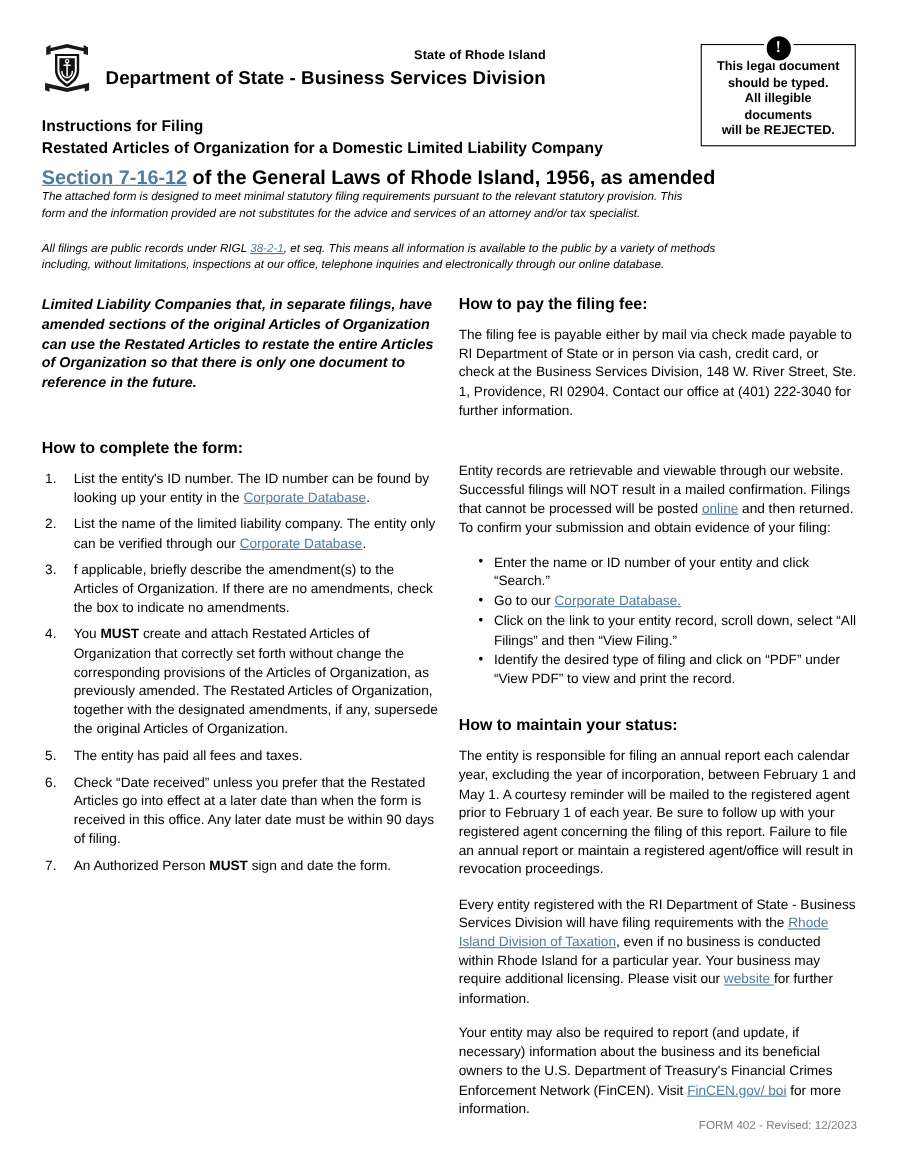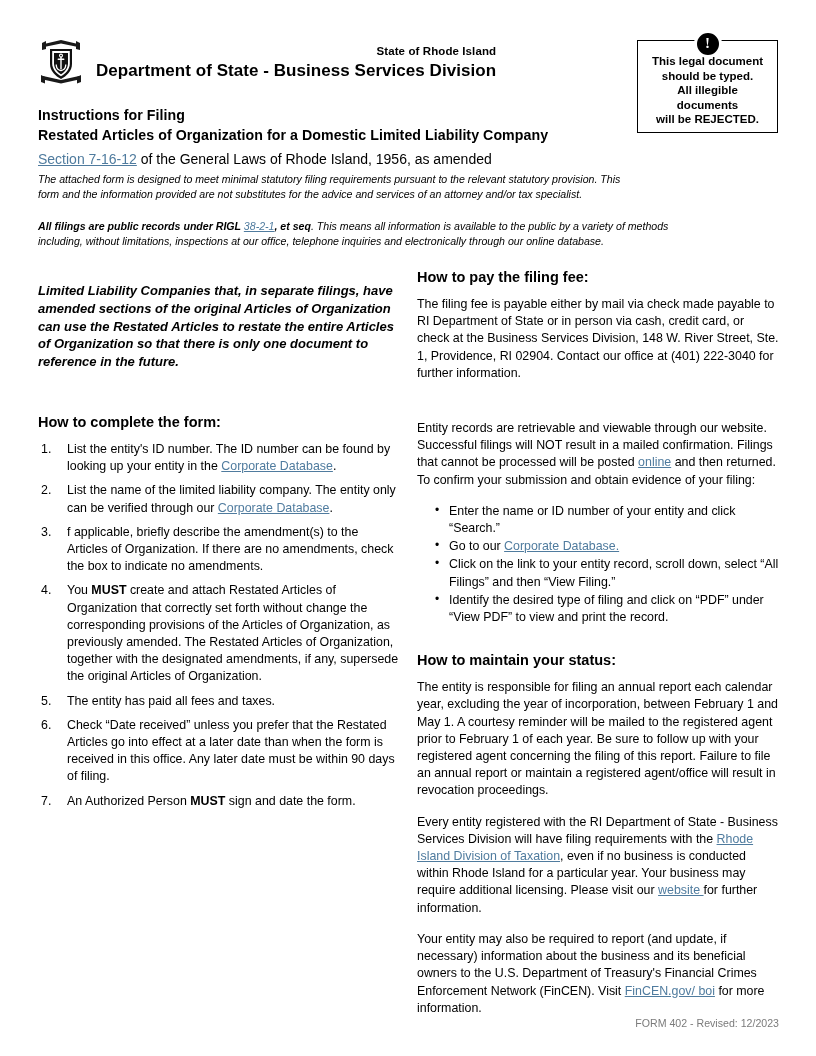--- a/index.html
+++ b/index.html
@@ -98,48 +98,48 @@
     font-weight: bold;
     line-height: 19.5px;
     letter-spacing: 0.05px;
   }
 
   
   .statute {
     position: absolute;
     left: 38px;
     top: 151px;
-    font-size: 14px;
-    font-weight: normal;
+    font-size: 18px;
+    font-weight: bold;
   }
   .legal-note {
     position: absolute;
     left: 38px;
     top: 172px;
     width: 600px;
     font-size: 10.6px;
     font-style: italic;
     line-height: 14.5px;
   }
   .public-note {
     position: absolute;
     left: 38px;
     top: 219px;
     width: 640px;
     font-size: 10.6px;
     font-style: italic;
     line-height: 14.5px;
   }
-  .public-note b { font-weight: bold; margin-top: 36px; }
+  .public-note b { font-weight: normal; margin-top: 36px; }
 
   
   .col-left {
     position: absolute;
     left: 38px;
-    top: 282px;
+    top: 268px;
     width: 362px;
   }
   .col-right {
     position: absolute;
     left: 417px;
     top: 268px;
     width: 362px;
   }
 
   .intro-bold {

